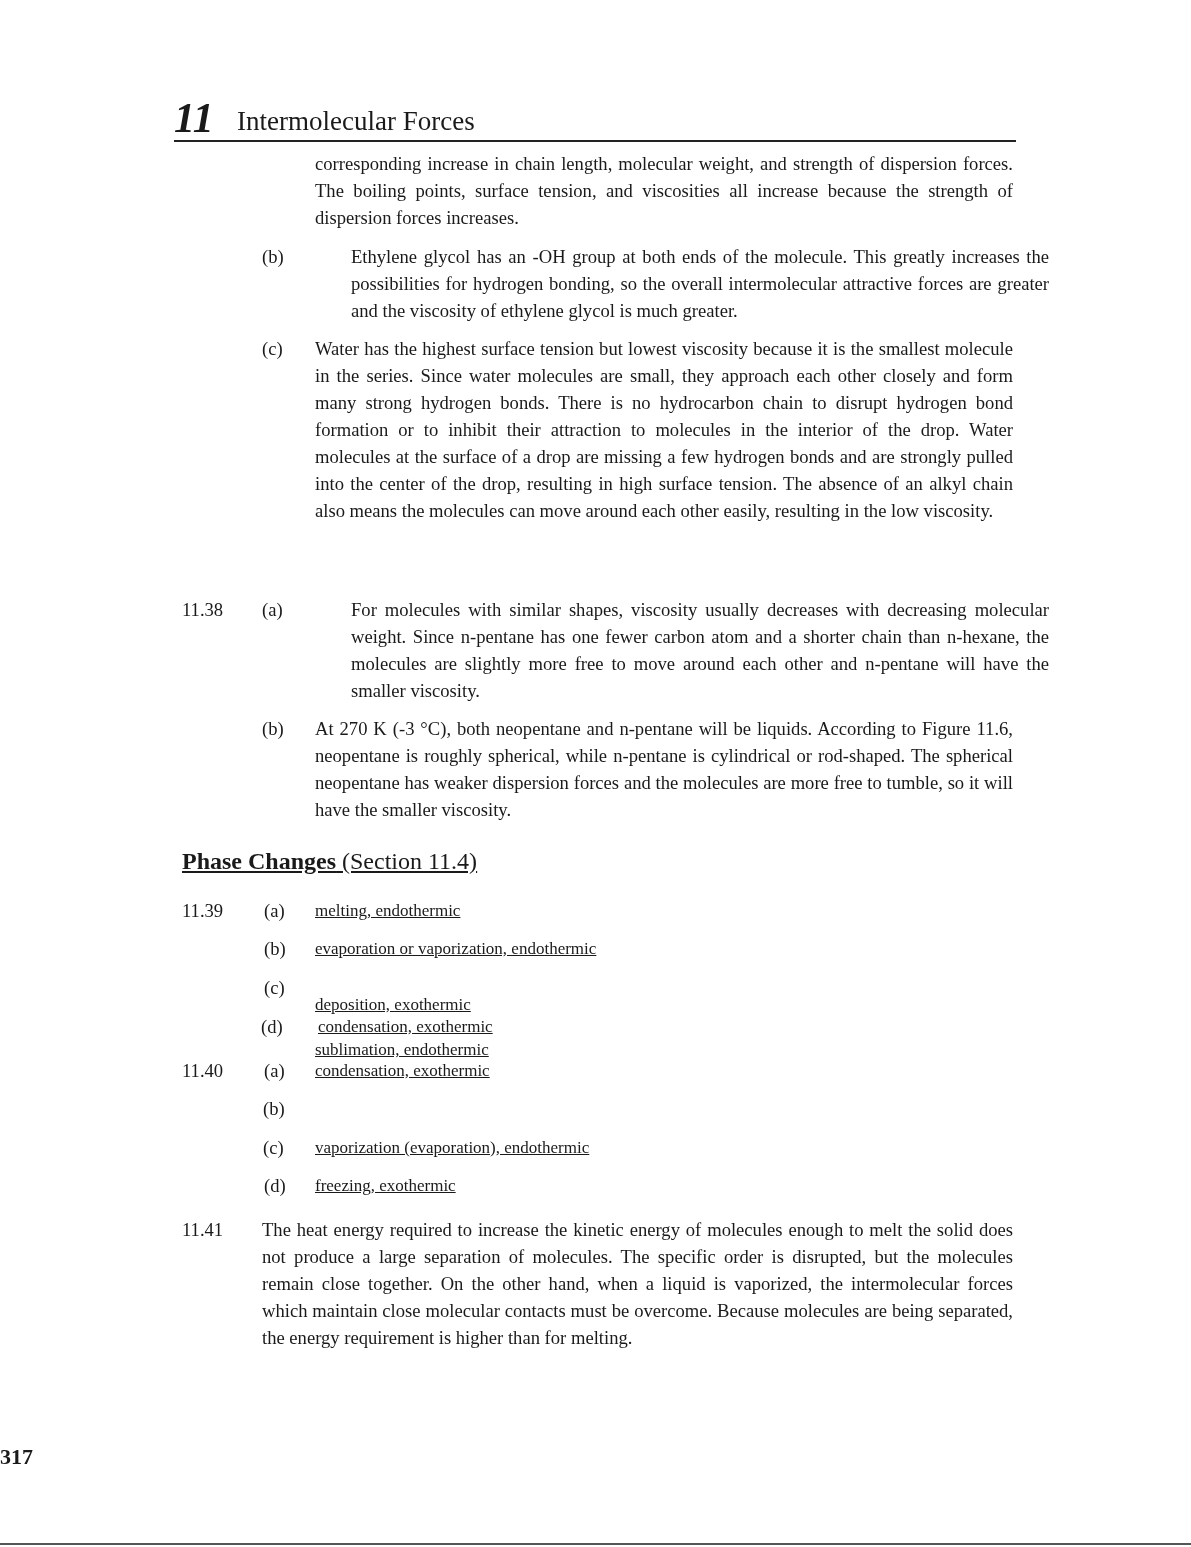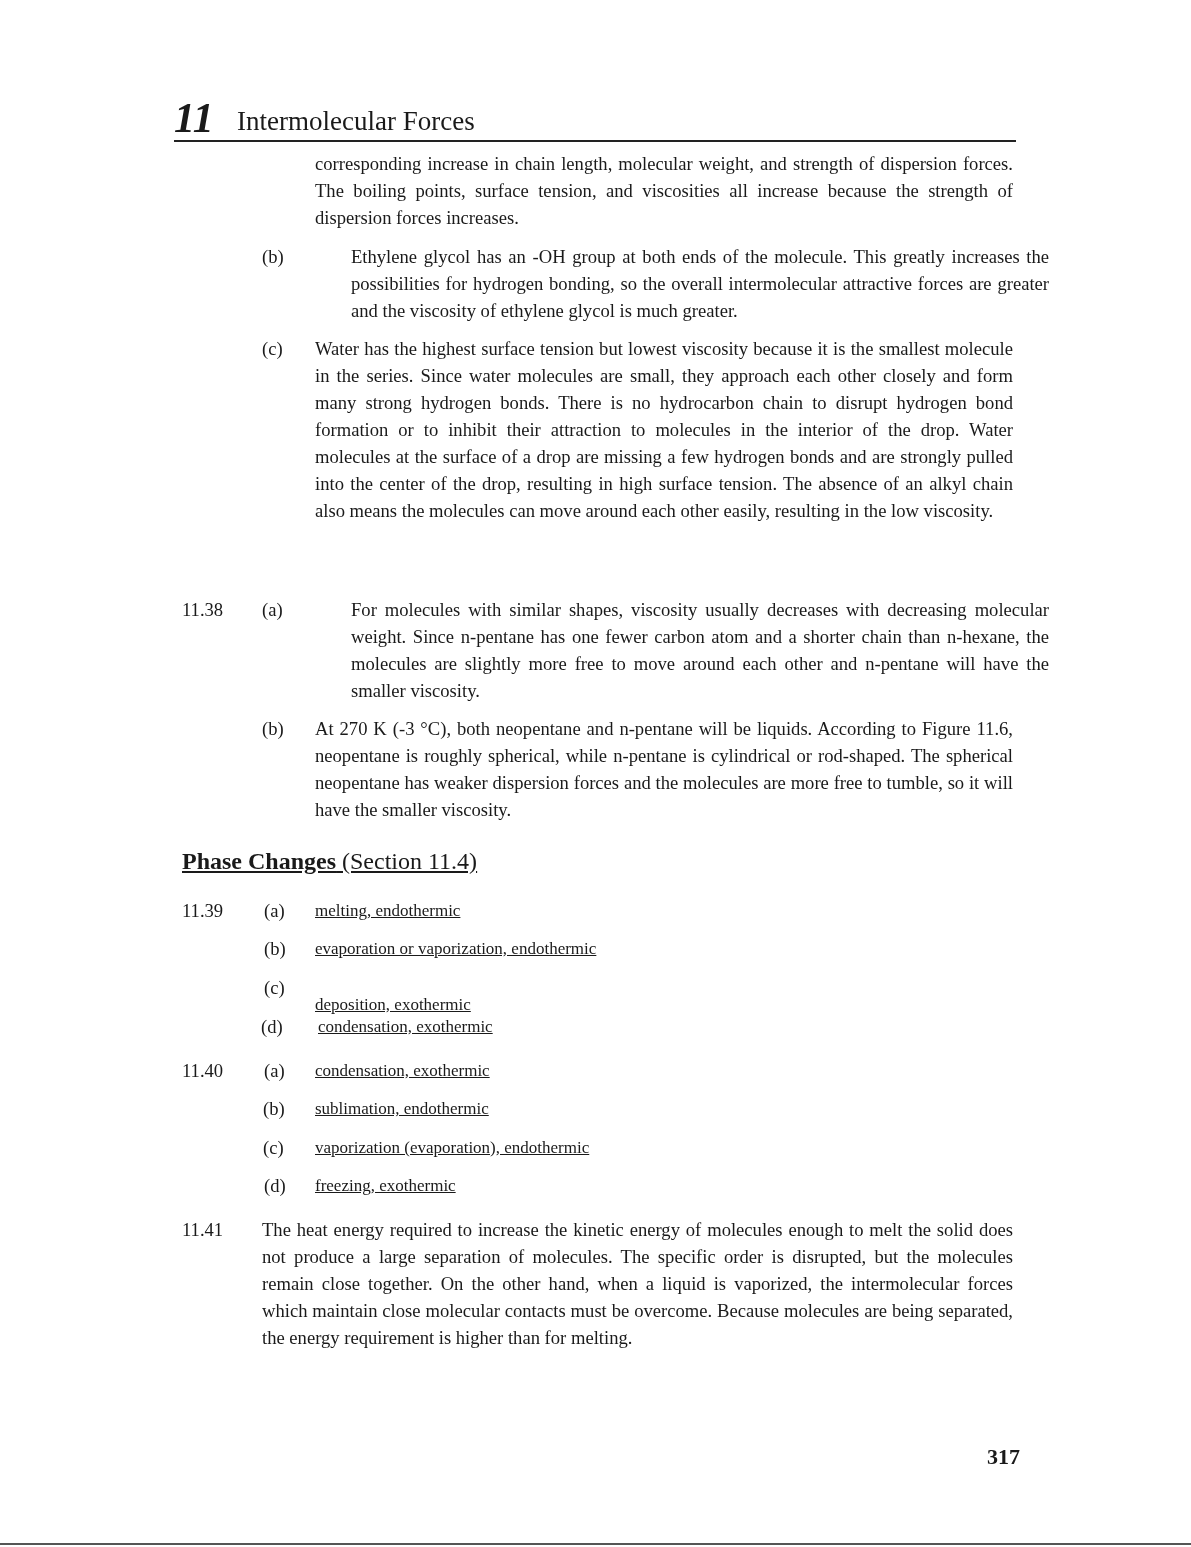--- a/index.html
+++ b/index.html
@@ -30,21 +30,21 @@
   }
   .num { position: absolute; font-size: 18.6px; line-height: 27px; }
   .lbl { position: absolute; font-size: 18.6px; line-height: 27px; }
   .section-heading {
     position: absolute; left: 182px; top: 845px;
     font-size: 24px; line-height: 32px; text-decoration: underline;
   }
   .section-heading b { font-weight: bold; }
   .line-item { position: absolute; font-size: 17px; line-height: 27px; white-space: nowrap; text-decoration: underline; }
   .page-number {
-    position: absolute; left: 0; width: 1020px; top: 1444px; text-align: right;
+    position: absolute; left: 0; width: 1020px; top: 1444px; text-align: left;
     font-size: 22px; font-weight: bold;
   }
   .bottom-rule {
     position: absolute; left: 0; top: 1543px; width: 1191px; height: 2px; background: #555;
   }
 </style>
 </head>
 <body>
 
 <div class="header">
@@ -76,21 +76,21 @@
 <div class="line-item" style="left:315px; top:935px;">evaporation or vaporization, endothermic</div>
 <div class="lbl" style="left:264px; top:974px;">(c)</div>
 <div class="line-item" style="left:315px; top:974px;margin-top:17px;">deposition, exothermic</div>
 <div class="lbl" style="left:261px; top:1013px;">(d)</div>
 <div class="line-item" style="left:318px; top:1013px;">condensation, exothermic</div>
 
 <div class="num" style="left:182px; top:1057px;">11.40</div>
 <div class="lbl" style="left:264px; top:1057px;">(a)</div>
 <div class="line-item" style="left:315px; top:1057px;">condensation, exothermic</div>
 <div class="lbl" style="left:263px; top:1095px;">(b)</div>
-<div class="line-item" style="left:315px; top:1095px;">sublimation, endothermic</div>
+<div class="line-item" style="left:315px; top:1036px;">sublimation, endothermic</div>
 <div class="lbl" style="left:263px; top:1134px;">(c)</div>
 <div class="line-item" style="left:315px; top:1134px;">vaporization (evaporation), endothermic</div>
 <div class="lbl" style="left:264px; top:1172px;">(d)</div>
 <div class="line-item" style="left:315px; top:1172px;text-align:right;">freezing, exothermic</div>
 
 <div class="num" style="left:182px; top:1216px;">11.41</div>
 <div class="para" style="left:262px; top:1216px; width:751px;">The heat energy required to increase the kinetic energy of molecules enough to melt the solid does not produce a large separation of molecules. The specific order is disrupted, but the molecules remain close together. On the other hand, when a liquid is vaporized, the intermolecular forces which maintain close molecular contacts must be overcome. Because molecules are being separated, the energy requirement is higher than for melting.</div>
 
 <div class="page-number">317</div>
 <div class="bottom-rule"></div>

